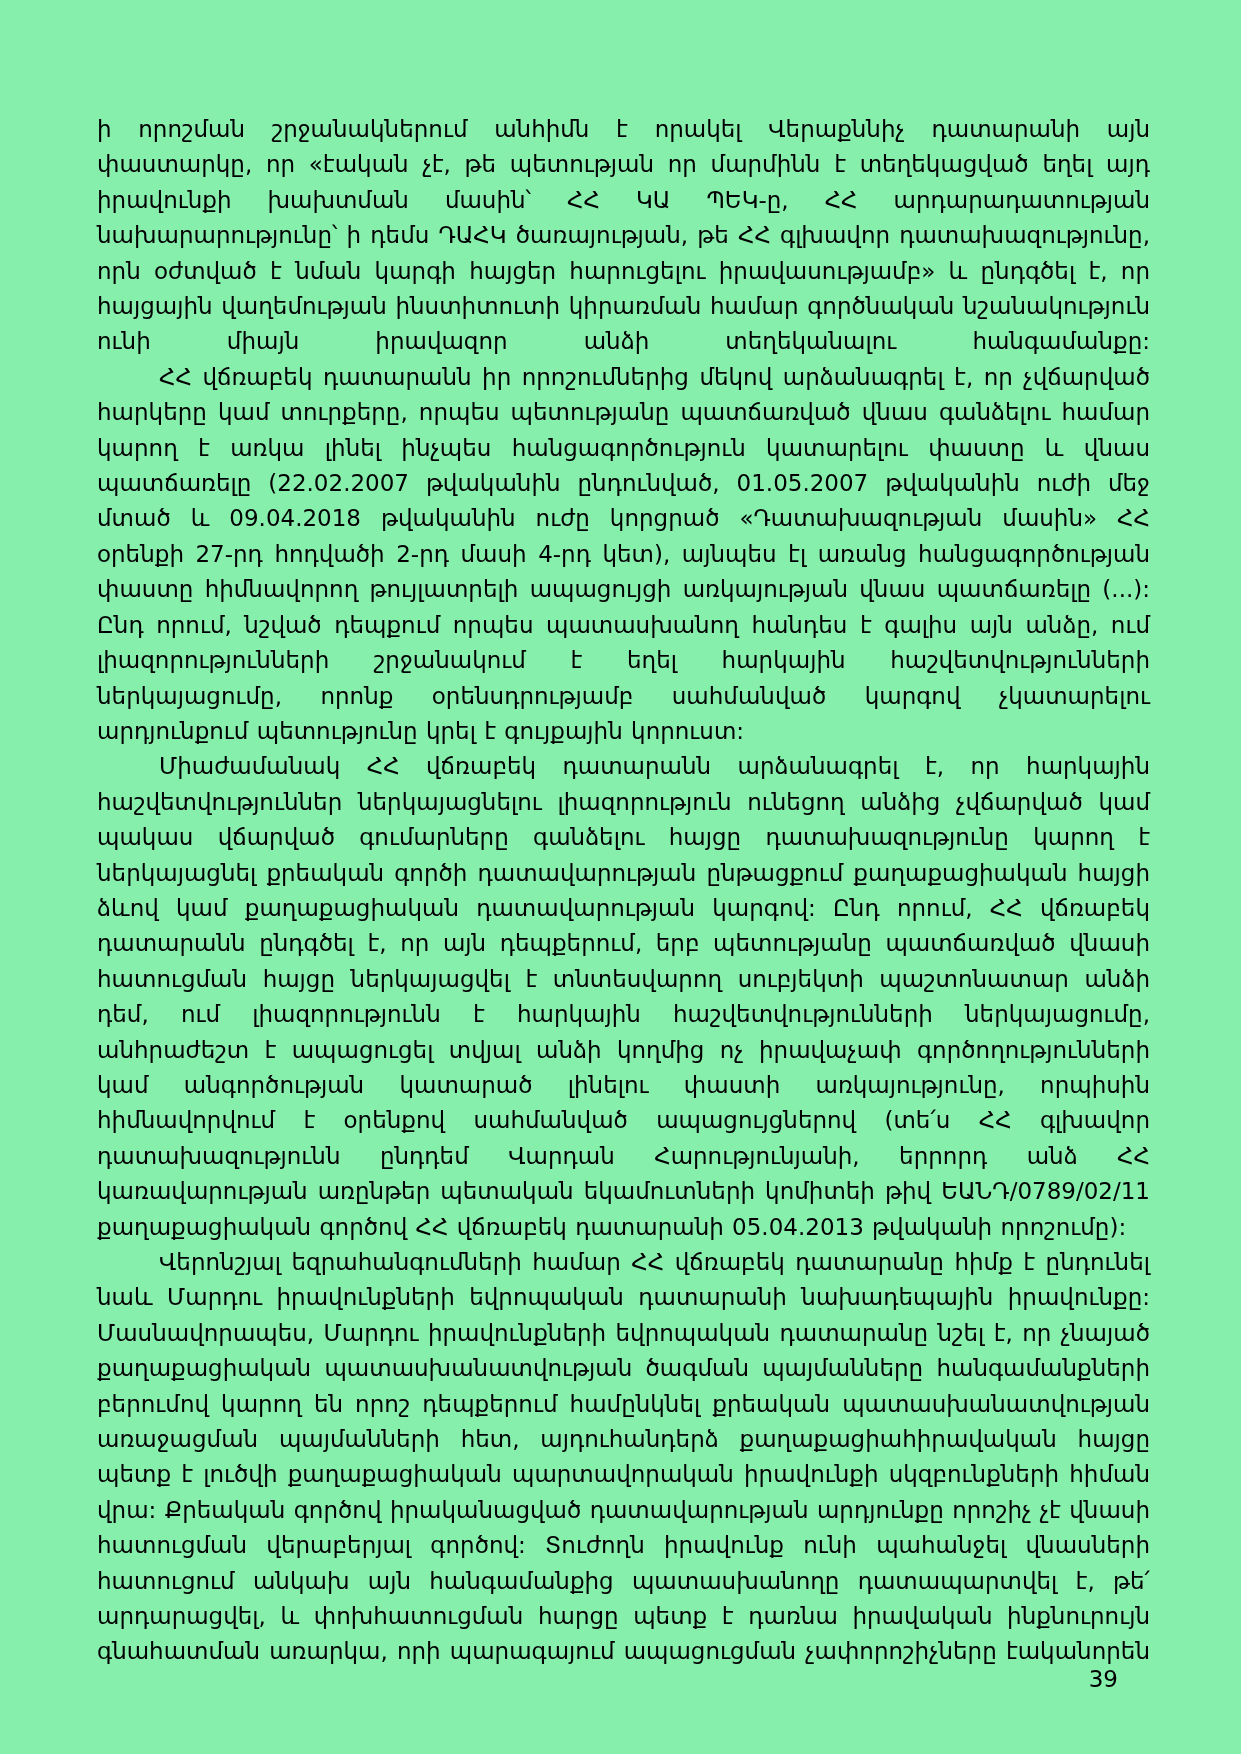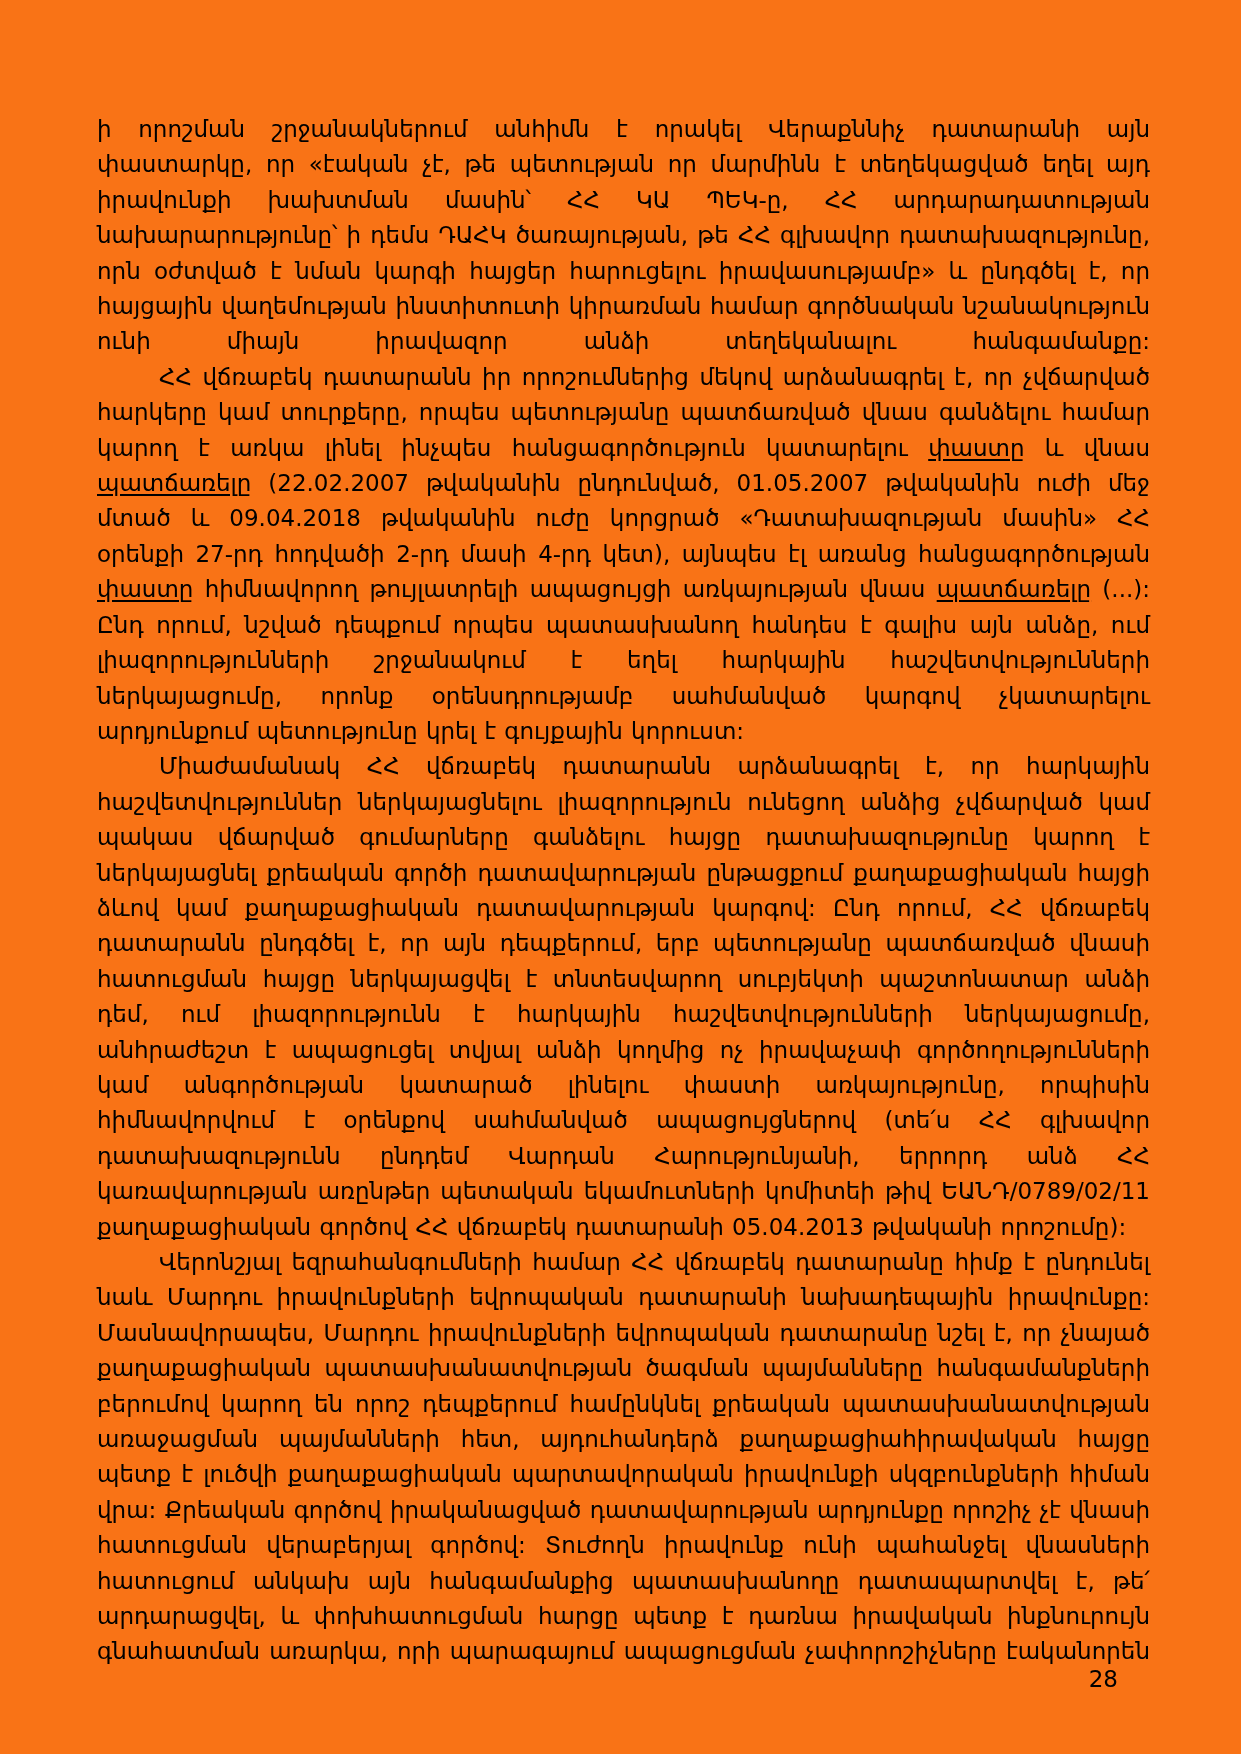--- a/index.html
+++ b/index.html
@@ -6,21 +6,21 @@
     margin: 0;
     padding: 0;
     width: 1241px;
     height: 1754px;
     background: #e8e8e8;
   }
   .page {
     position: relative;
     width: 1241px;
     height: 1754px;
-    background: #f97316;
+    background: #86efac;
     overflow: hidden;
     font-family: "DejaVu Sans", sans-serif;
     color: #000000;
   }
   .content {
     position: absolute;
     left: 97px;
     top: 112px;
     width: 1053px;
     text-align: justify;
@@ -34,21 +34,20 @@
   }
   .content p.indent {
     text-indent: 62px;
   }
   
   .content p.cont {
     text-align-last: justify;
   }
   .normal { }
   .underline {
-    text-decoration: underline;
     text-underline-offset: 3px;
   }
   .italic {
   }
   .pageno {
     position: absolute;
     top: 1664px;
     right: 123px;
     font-size: 23px;
     line-height: 30px;
@@ -59,14 +58,14 @@
 </head>
 <body>
 
 <div class="page">
   <div class="content">
     <p class="cont"><span class="normal">ի որոշման շրջանակներում անհիմն է որակել Վերաքննիչ դատարանի այն փաստարկը, որ «էական չէ, թե պետության որ մարմինն է տեղեկացված եղել այդ իրավունքի խախտման մասին՝ ՀՀ ԿԱ ՊԵԿ-ը, ՀՀ արդարադատության նախարարությունը՝ ի դեմս ԴԱՀԿ ծառայության, թե ՀՀ գլխավոր դատախազությունը, որն օժտված է նման կարգի հայցեր հարուցելու իրավասությամբ» և ընդգծել է, որ հայցային վաղեմության ինստիտուտի կիրառման համար գործնական նշանակություն ունի միայն իրավազոր անձի տեղեկանալու հանգամանքը:</span></p>
     <p class="indent"><span class="normal">ՀՀ վճռաբեկ դատարանն իր որոշումներից մեկով արձանագրել է, որ չվճարված հարկերը կամ տուրքերը, որպես պետությանը պատճառված վնաս գանձելու համար կարող է առկա լինել ինչպես հանցագործություն կատարելու </span><span class="underline">փաստը</span><span class="normal"> և վնաս </span><span class="underline">պատճառելը</span><span class="normal"> (22.02.2007 թվականին ընդունված, 01.05.2007 թվականին ուժի մեջ մտած և 09.04.2018 թվականին ուժը կորցրած «Դատախազության մասին» ՀՀ օրենքի 27-րդ հոդվածի 2-րդ մասի 4-րդ կետ), այնպես էլ առանց հանցագործության </span><span class="underline">փաստը</span><span class="normal"> հիմնավորող թույլատրելի ապացույցի առկայության վնաս </span><span class="underline">պատճառելը</span><span class="normal"> (...): Ընդ որում, նշված դեպքում որպես պատասխանող հանդես է գալիս այն անձը, ում լիազորությունների շրջանակում է եղել հարկային հաշվետվությունների ներկայացումը, որոնք օրենսդրությամբ սահմանված կարգով չկատարելու արդյունքում պետությունը կրել է գույքային կորուստ:</span></p>
     <p class="indent"><span class="normal">Միաժամանակ ՀՀ վճռաբեկ դատարանն արձանագրել է, որ հարկային հաշվետվություններ ներկայացնելու լիազորություն ունեցող անձից չվճարված կամ պակաս վճարված գումարները գանձելու հայցը դատախազությունը կարող է ներկայացնել քրեական գործի դատավարության ընթացքում քաղաքացիական հայցի ձևով կամ քաղաքացիական դատավարության կարգով: Ընդ որում, ՀՀ վճռաբեկ դատարանն ընդգծել է, որ այն դեպքերում, երբ պետությանը պատճառված վնասի հատուցման հայցը ներկայացվել է տնտեսվարող սուբյեկտի պաշտոնատար անձի դեմ, ում լիազորությունն է հարկային հաշվետվությունների ներկայացումը, անհրաժեշտ է ապացուցել տվյալ անձի կողմից ոչ իրավաչափ գործողությունների կամ անգործության կատարած լինելու փաստի առկայությունը, որպիսին հիմնավորվում է օրենքով սահմանված ապացույցներով </span><span class="italic">(տե՛ս ՀՀ գլխավոր դատախազությունն ընդդեմ Վարդան Հարությունյանի, երրորդ անձ ՀՀ կառավարության առընթեր պետական եկամուտների կոմիտեի թիվ ԵԱՆԴ/0789/02/11 քաղաքացիական գործով ՀՀ վճռաբեկ դատարանի 05.04.2013 թվականի որոշումը)</span><span class="normal">:</span></p>
     <p class="indent cont"><span class="normal">Վերոնշյալ եզրահանգումների համար ՀՀ վճռաբեկ դատարանը հիմք է ընդունել նաև Մարդու իրավունքների եվրոպական դատարանի նախադեպային իրավունքը: Մասնավորապես, Մարդու իրավունքների եվրոպական դատարանը նշել է, որ չնայած քաղաքացիական պատասխանատվության ծագման պայմանները հանգամանքների բերումով կարող են որոշ դեպքերում համընկնել քրեական պատասխանատվության առաջացման պայմանների հետ, այդուհանդերձ քաղաքացիահիրավական հայցը պետք է լուծվի քաղաքացիական պարտավորական իրավունքի սկզբունքների հիման վրա: Քրեական գործով իրականացված դատավարության արդյունքը որոշիչ չէ վնասի հատուցման վերաբերյալ գործով: Տուժողն իրավունք ունի պահանջել վնասների հատուցում անկախ այն հանգամանքից պատասխանողը դատապարտվել է, թե՛ արդարացվել, և փոխհատուցման հարցը պետք է դառնա իրավական ինքնուրույն գնահատման առարկա, որի պարագայում ապացուցման չափորոշիչները էականորեն</span></p>
   </div>
-  <div class="pageno">28</div>
+  <div class="pageno">39</div>
 </div>
 
 </body></html>

